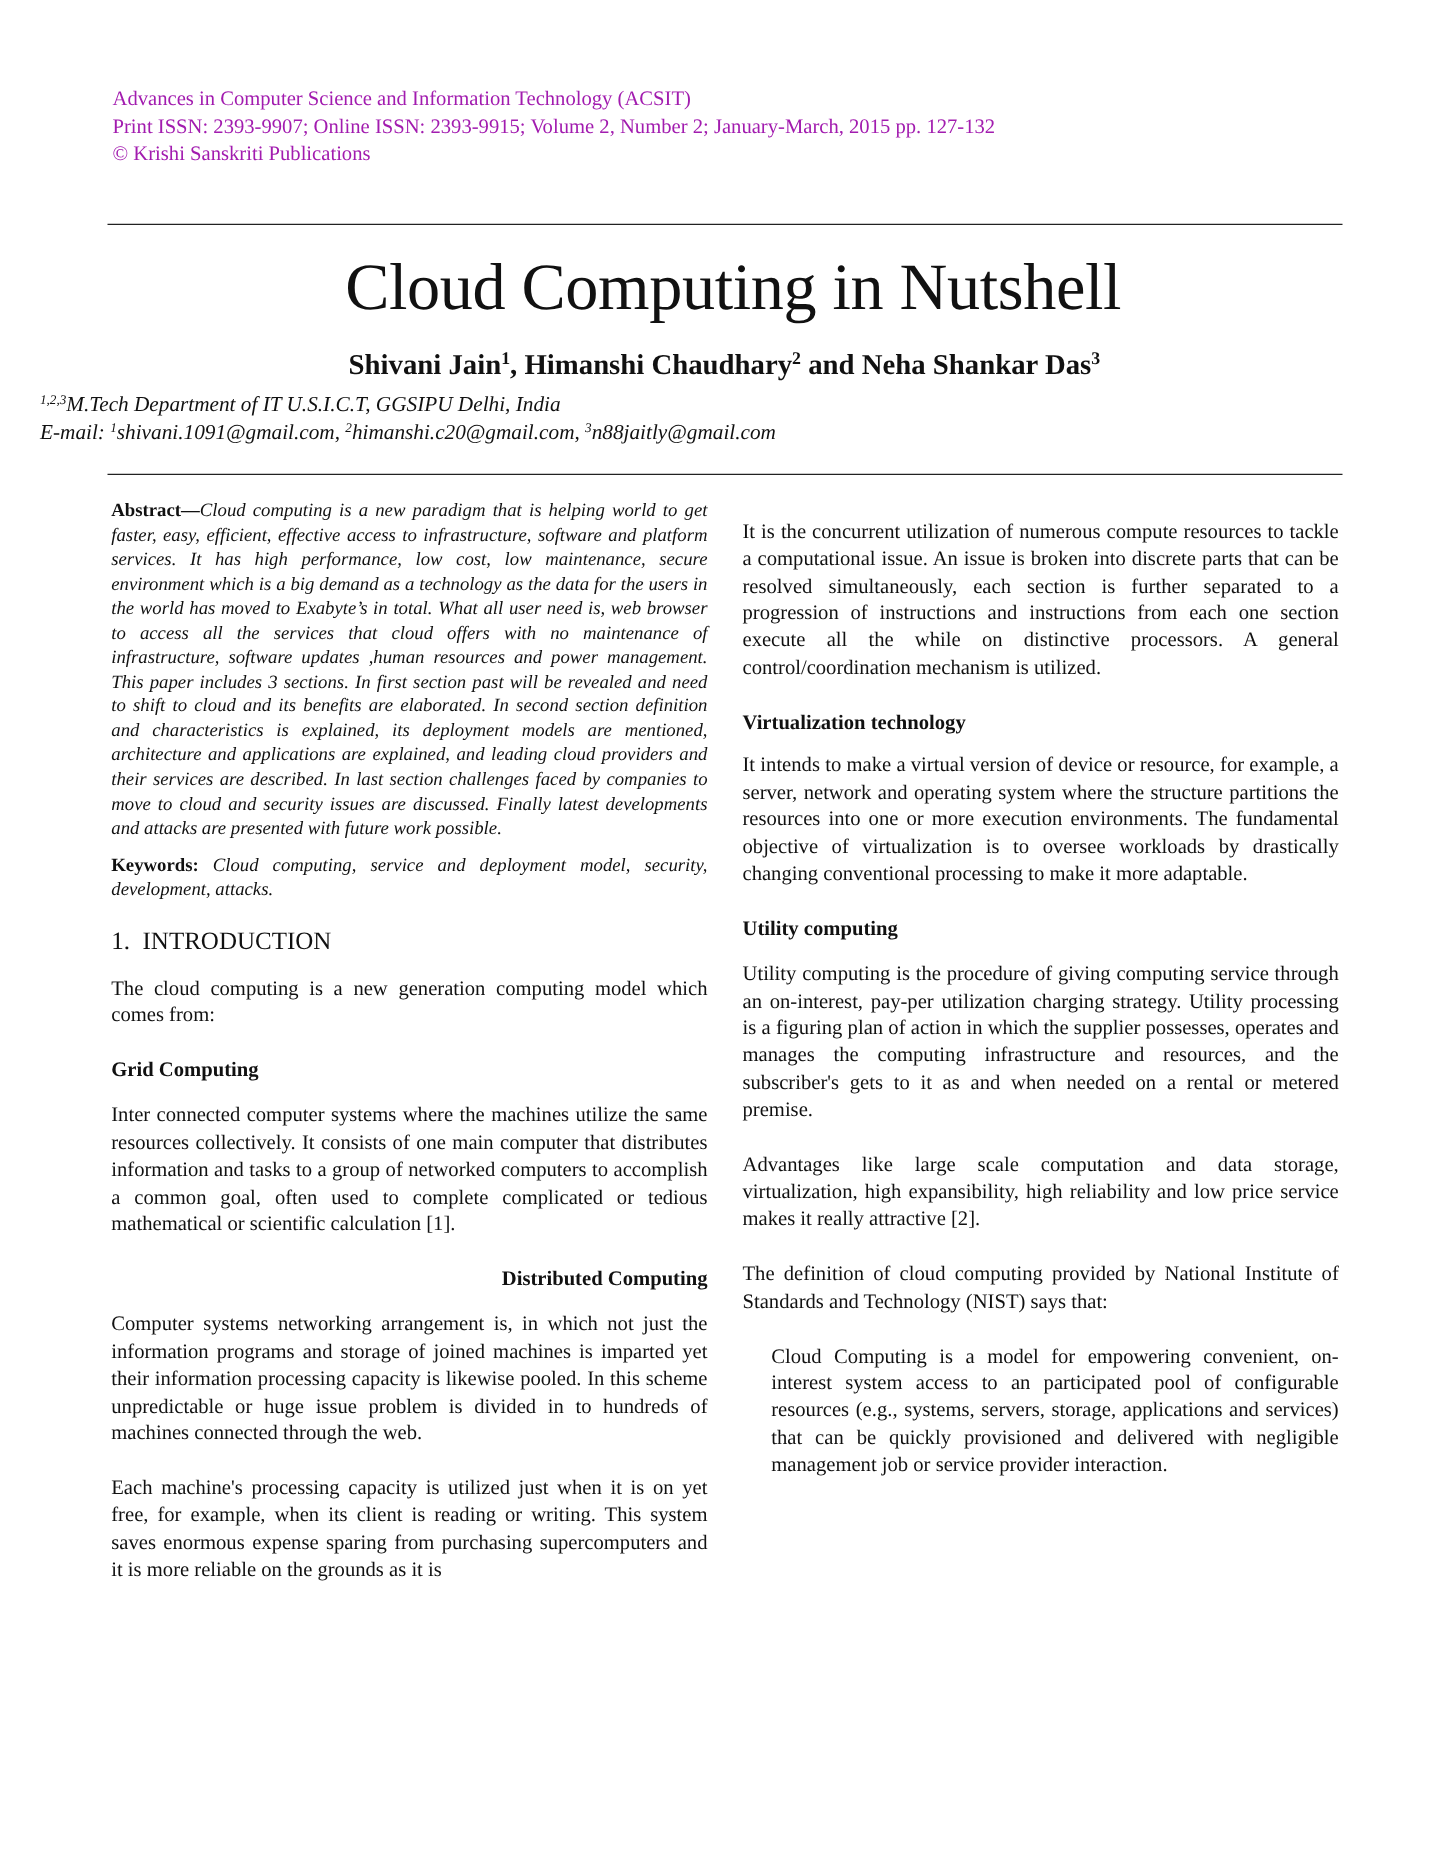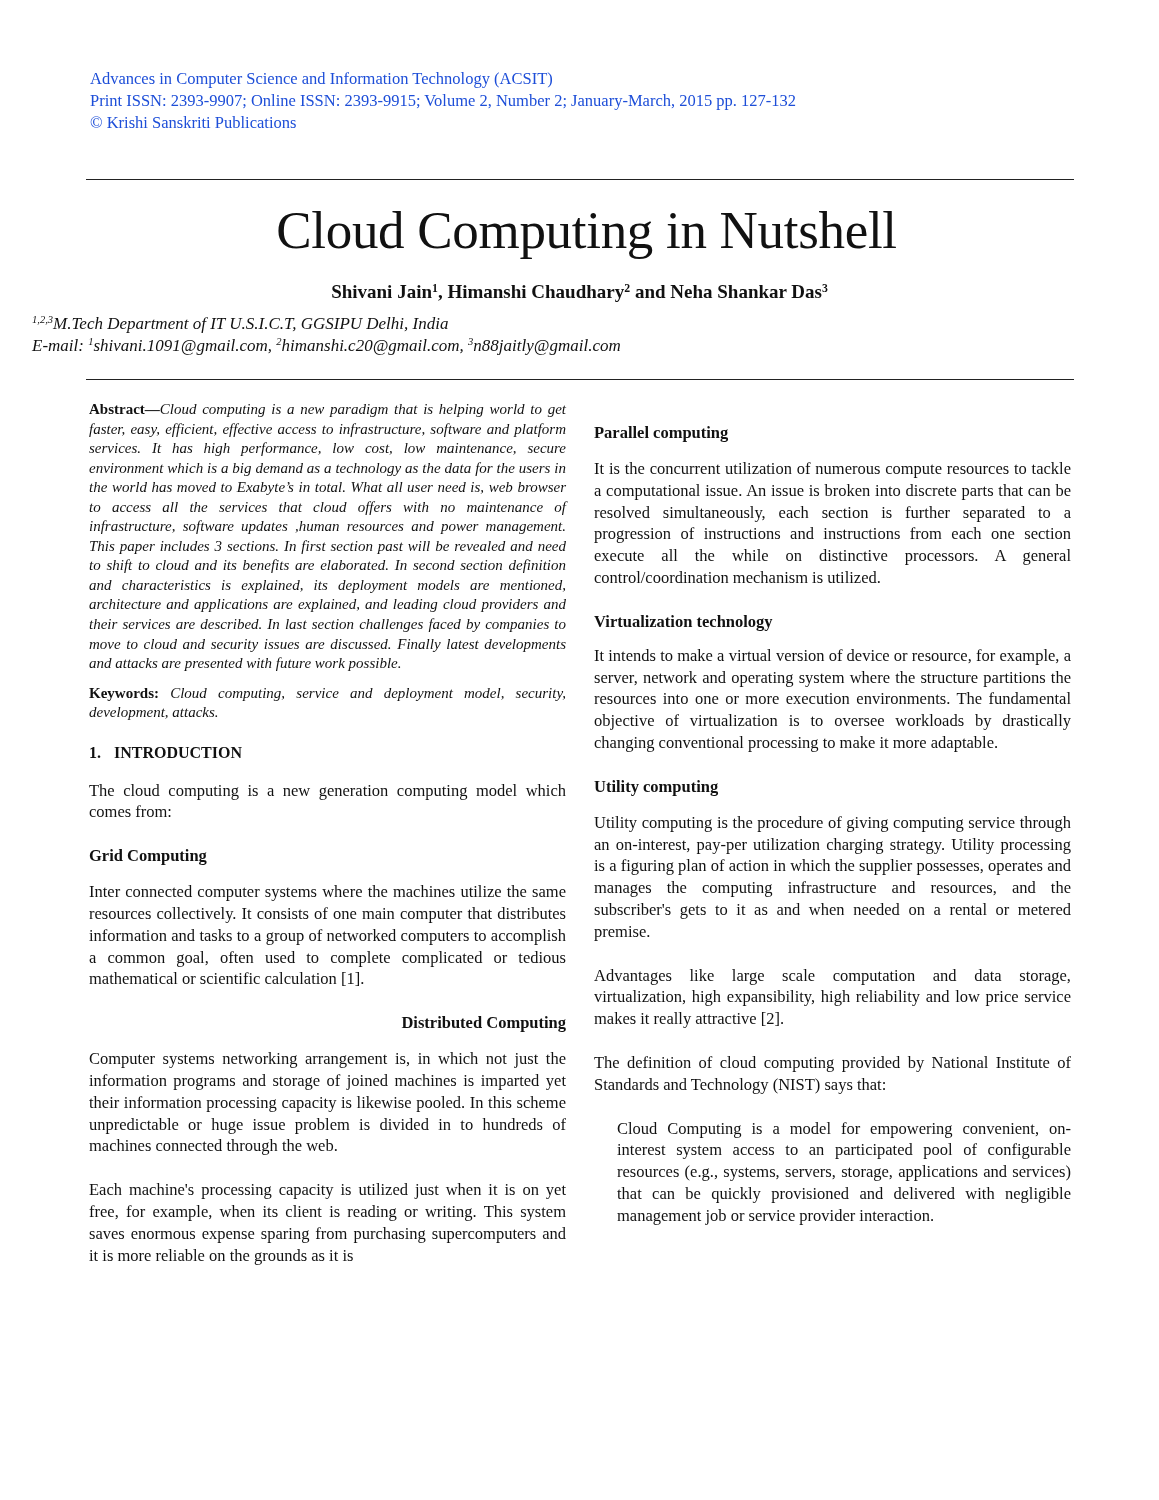--- a/index.html
+++ b/index.html
@@ -14,21 +14,21 @@
       overflow: hidden;
       font-family: "Liberation Serif", "DejaVu Serif", serif;
       color: #111111;
     }
     .journal-header {
       position: absolute;
       left: 90px;
       top: 68px;
       font-size: 16.5px;
       line-height: 22px;
-      color: #1d4ed8;
+      color: #a21caf;
     }
     .journal-header div { white-space: nowrap; }
     .rule {
       position: absolute;
       left: 86px;
       width: 988px;
       height: 0;
       border-top: 1.6px solid #222;
     }
     .rule.top { top: 179px; }
@@ -43,21 +43,21 @@
       font-weight: normal;
       letter-spacing: -0.3px;
       line-height: 60px;
     }
     .authors {
       position: absolute;
       left: 0;
       width: 1159px;
       top: 280px;
       text-align: center;
-      font-size: 19px;
+      font-size: 23px;
       font-weight: bold;
       line-height: 24px;
     }
     .affil, .emails {
       position: absolute;
       left: 0;
       width: 1159px;
       text-align: left;
       font-size: 17px;
       font-style: italic;
@@ -90,22 +90,22 @@
     .keywords {
       font-size: 15px;
       line-height: 19.5px;
       text-align: justify;
       font-style: italic;
       margin: 10px 0 0 0;
     }
     .keywords .lead { font-style: normal; font-weight: bold; }
 
     .section-heading {
-      font-size: 16px;
-      font-weight: bold;
+      font-size: 20px;
+      font-weight: normal;
       margin: 19px 0 0 0;
       line-height: 22px;
     }
     .section-heading .num { display: inline-block; width: 25px; }
 
     .para {
       font-size: 16.5px;
       line-height: 21.8px;
       text-align: justify;
       margin: 0;
@@ -156,21 +156,20 @@
   <div class="sub-heading" style="margin-top:22px;">Grid Computing</div>
   <p class="para" style="margin-top:14px;">Inter connected computer systems where the machines utilize the same resources collectively. It consists of one main computer that distributes information and tasks to a group of networked computers to accomplish a common goal, often used to complete complicated or tedious mathematical or scientific calculation [1].</p>
 
   <div class="sub-heading" style="margin-top:22px;text-align:right;">Distributed Computing</div>
   <p class="para" style="margin-top:14px;">Computer systems networking arrangement is, in which not just the information programs and storage of joined machines is imparted yet their information processing capacity is likewise pooled. In this scheme unpredictable or huge issue problem is divided in to hundreds of machines connected through the web.</p>
   <p class="para" style="margin-top:22px;">Each machine's processing capacity is utilized just when it is on yet free, for example, when its client is reading or writing. This system saves enormous expense sparing from purchasing supercomputers and it is more reliable on the grounds as it is</p>
 </div>
 
 <div class="col right">
 
-  <div class="sub-heading" style="margin-top:22px;">Parallel computing</div>
   <p class="para" style="margin-top:14px;">It is the concurrent utilization of numerous compute resources to tackle a computational issue. An issue is broken into discrete parts that can be resolved simultaneously, each section is further separated to a progression of instructions and instructions from each one section execute all the while on distinctive processors. A general control/coordination mechanism is utilized.</p>
 
   <div class="sub-heading" style="margin-top:22px;">Virtualization technology</div>
   <p class="para" style="margin-top:12px;">It intends to make a virtual version of device or resource, for example, a server, network and operating system where the structure partitions the resources into one or more execution environments. The fundamental objective of virtualization is to oversee workloads by drastically changing conventional processing to make it more adaptable.</p>
 
   <div class="sub-heading" style="margin-top:22px;">Utility computing</div>
   <p class="para" style="margin-top:14px;">Utility computing is the procedure of giving computing service through an on-interest, pay-per utilization charging strategy. Utility processing is a figuring plan of action in which the supplier possesses, operates and manages the computing infrastructure and resources, and the subscriber's gets to it as and when needed on a rental or metered premise.</p>
 
   <p class="para" style="margin-top:22px;">Advantages like large scale computation and data storage, virtualization, high expansibility, high reliability and low price service makes it really attractive [2].</p>
 

